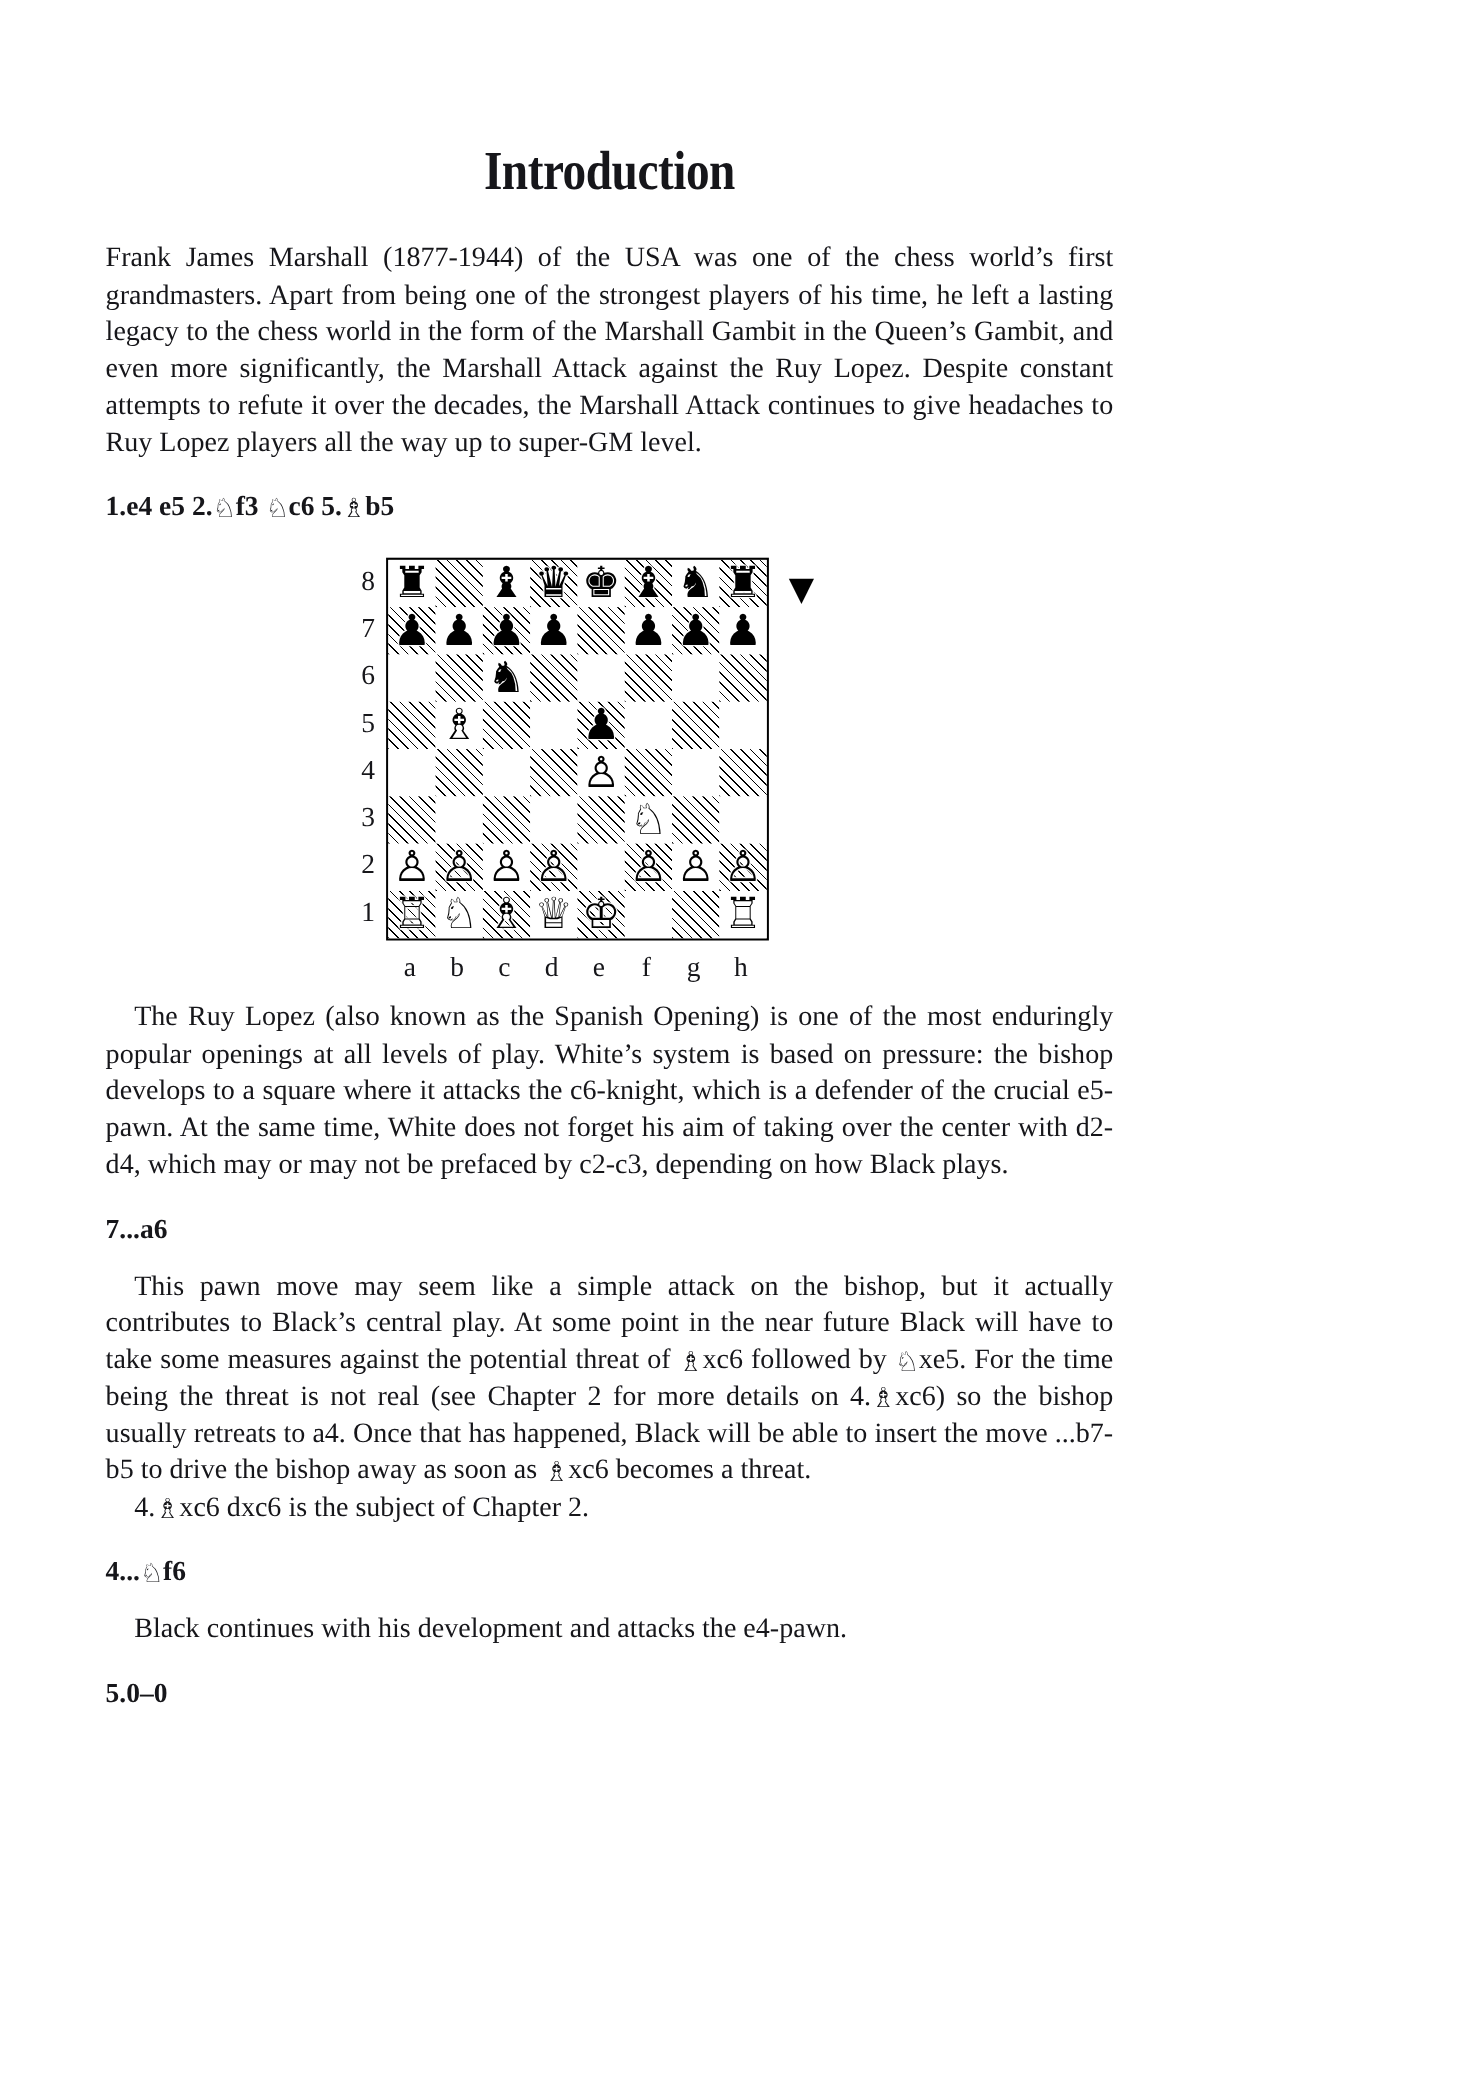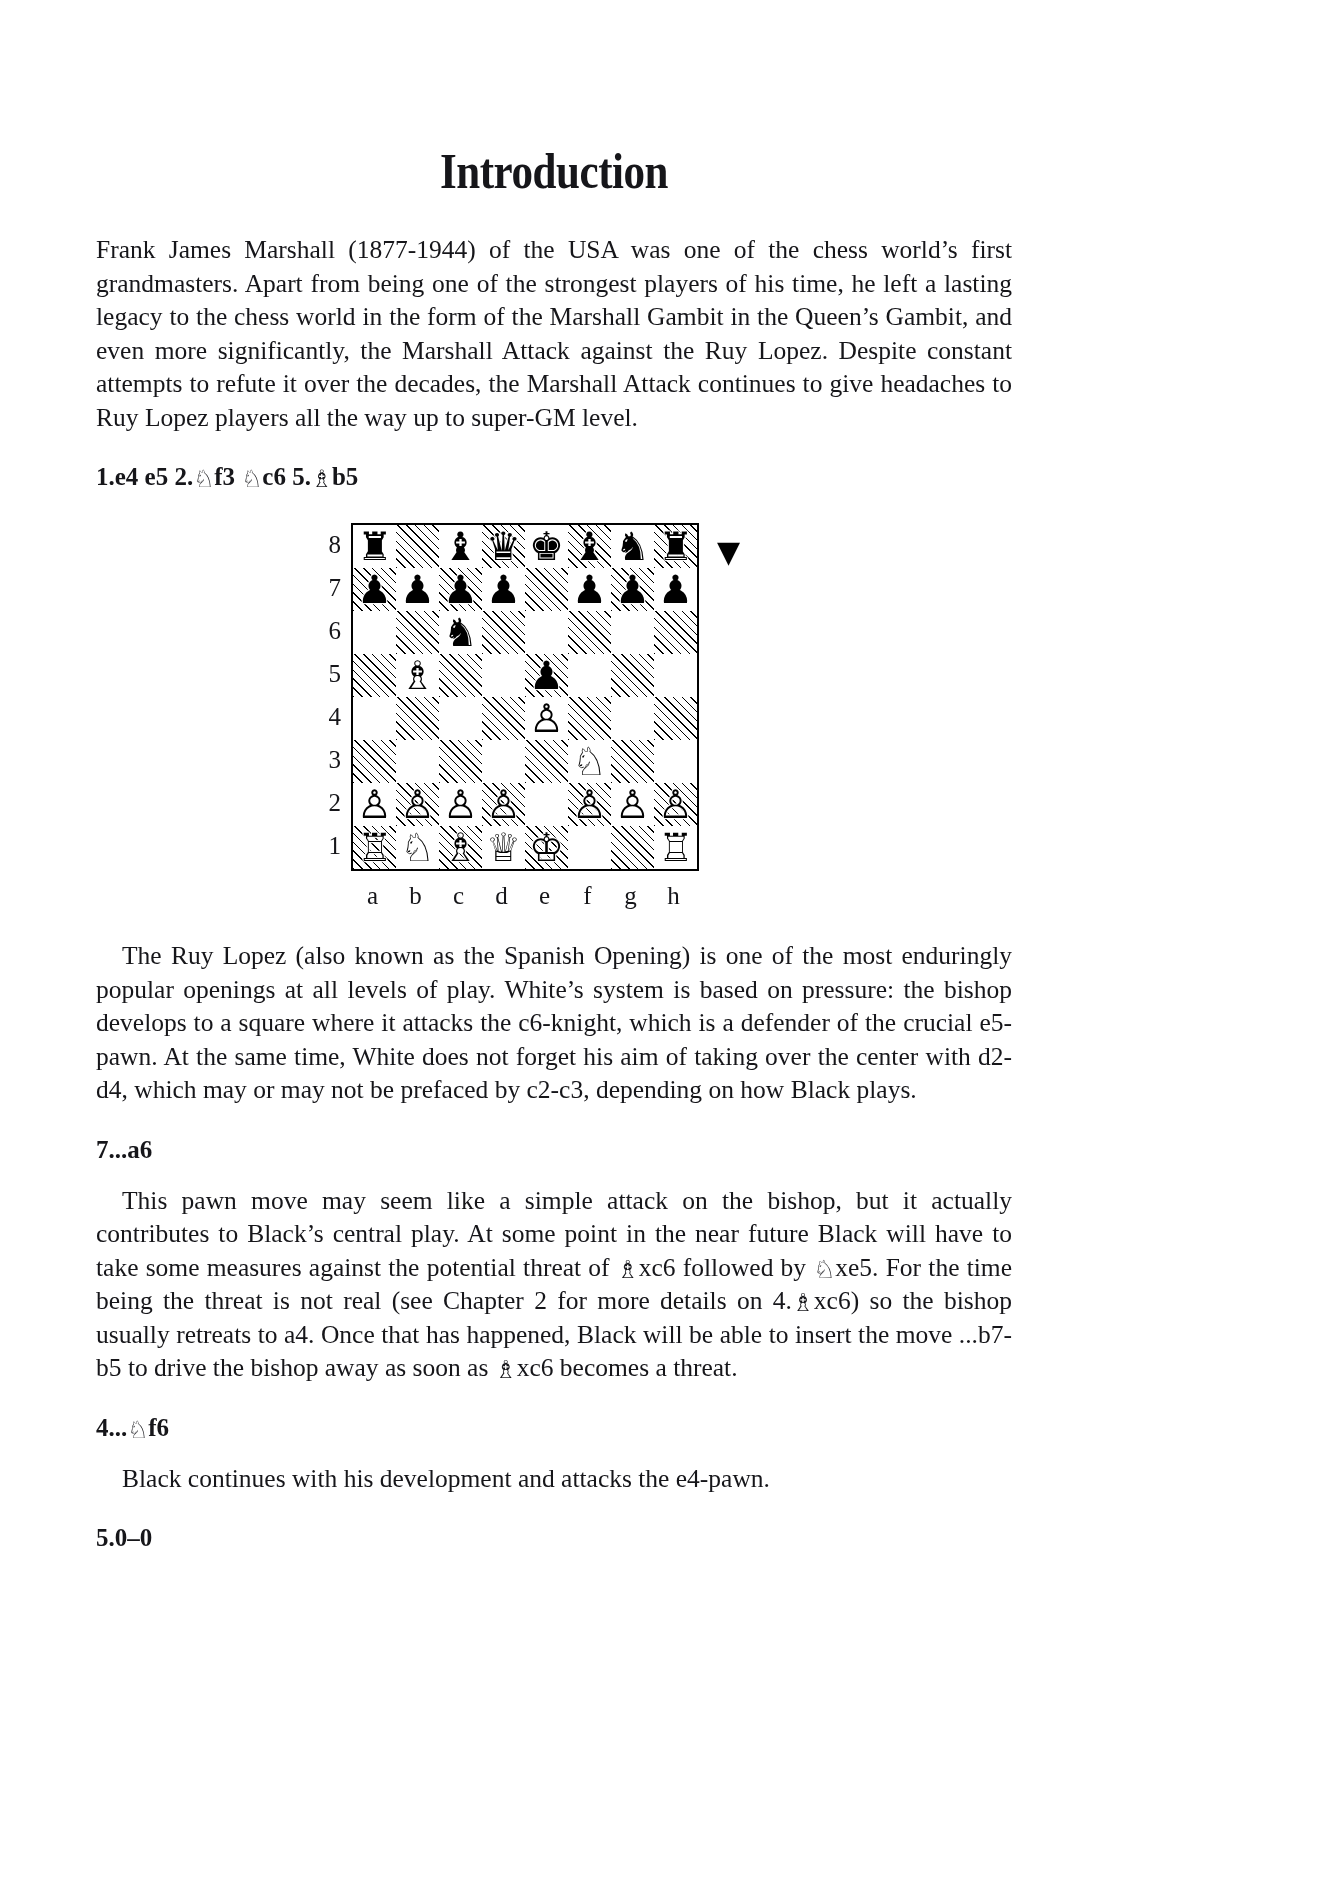--- a/index.html
+++ b/index.html
@@ -18,21 +18,21 @@
   .page {
     position: absolute;
     left: 0; top: 0;
     width: 1339px;
     height: 1890px;
     background: #ffffff;
   }
   .content {
     position: absolute;
     left: 96px;
-    top: 144px;
+    top: 128px;
     width: 916px;
   }
 
   
   .page-title {
     text-align: center;
     font-family: "Liberation Serif", "DejaVu Serif", serif;
     font-weight: 700;
     font-size: 50px;
     line-height: 1.1;
@@ -44,21 +44,21 @@
 
   
   p.body {
     margin: 0 0 0 0;
     font-size: 25.5px;
     line-height: 33.5px;
     text-align: justify;
     text-justify: inter-word;
     hyphens: none;
   }
-  p.body.indent { text-indent: 26px; margin-top: 16px; }
+  p.body.indent { text-indent: 26px; }
 
   .movehead {
     font-size: 25px;
     font-weight: 700;
     line-height: 33px;
     margin: 26px 0 0 0;
   }
   .movehead + p.body { margin-top: 18px; }
 
   .fig {
@@ -334,20 +334,21 @@
       </div>
     </div>
 
     <p class="body indent">The Ruy Lopez (also known as the Spanish Opening) is one of the most enduringly popular openings at all levels of play. White’s system is based on pressure: the bishop develops to a square where it attacks the c6-knight, which is a defender of the crucial e5-pawn. At the same time, White does not forget his aim of taking over the center with d2-d4, which may or may not be prefaced by c2-c3, depending on how Black plays.</p>
 
     <div class="movehead">
       <span>7...a6</span>
     </div>
     <p class="body indent"><span>This pawn move may seem like a simple attack on the bishop, but it actually contributes to Black’s central play. At some point in the near future Black will have to take some measures against the potential threat of </span><span class="fig">♗</span><span>xc6 followed by </span><span class="fig">♘</span><span>xe5. For the time being the threat is not real (see Chapter 2 for more details on 4.</span><span class="fig">♗</span><span>xc6) so the bishop usually retreats to a4. Once that has happened, Black will be able to insert the move ...b7-b5 to drive the bishop away as soon as </span><span class="fig">♗</span><span>xc6 becomes a threat.</span></p>
 
+    <p class="body indent"><span>4.</span><span class="fig">♗</span><span>xc6 dxc6 is the subject of Chapter 2.</span></p>
 
     <div class="movehead">
       <span>4...</span><span class="fig">♘</span><span>f6</span>
     </div>
     <p class="body indent"><span>Black continues with his development and attacks the e4-pawn.</span></p>
 
     <div class="movehead">
       <span>5.0–0</span>
     </div>
 

